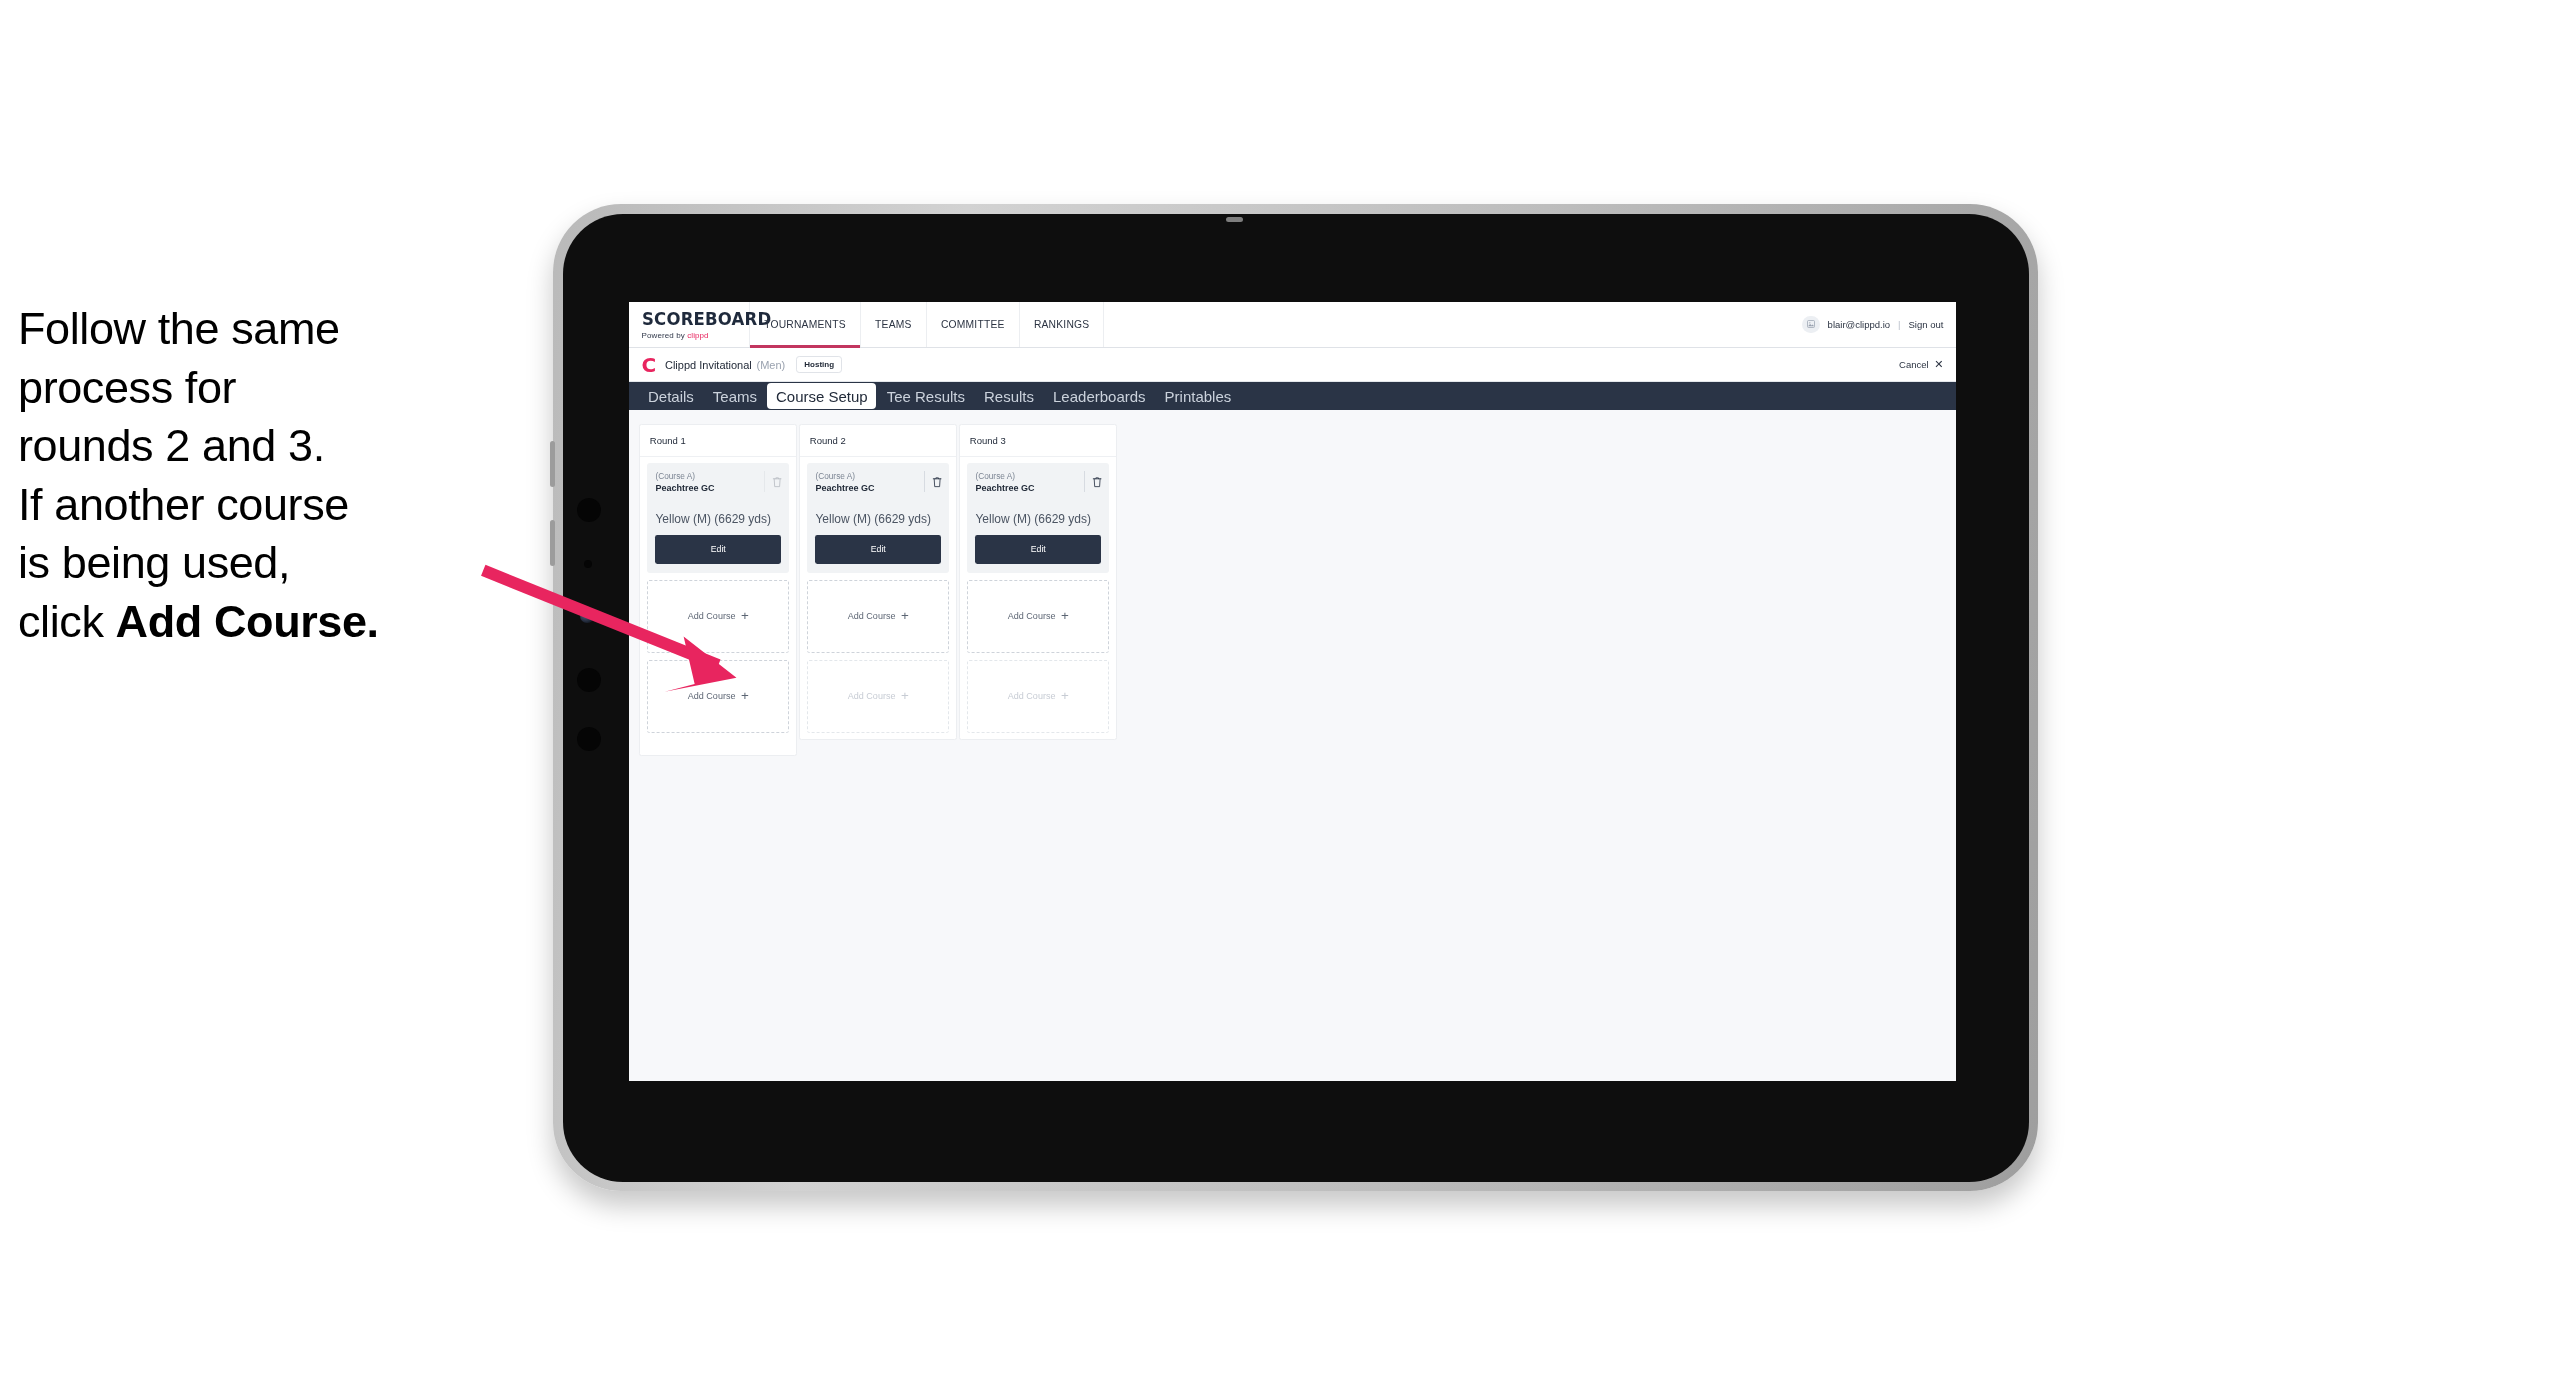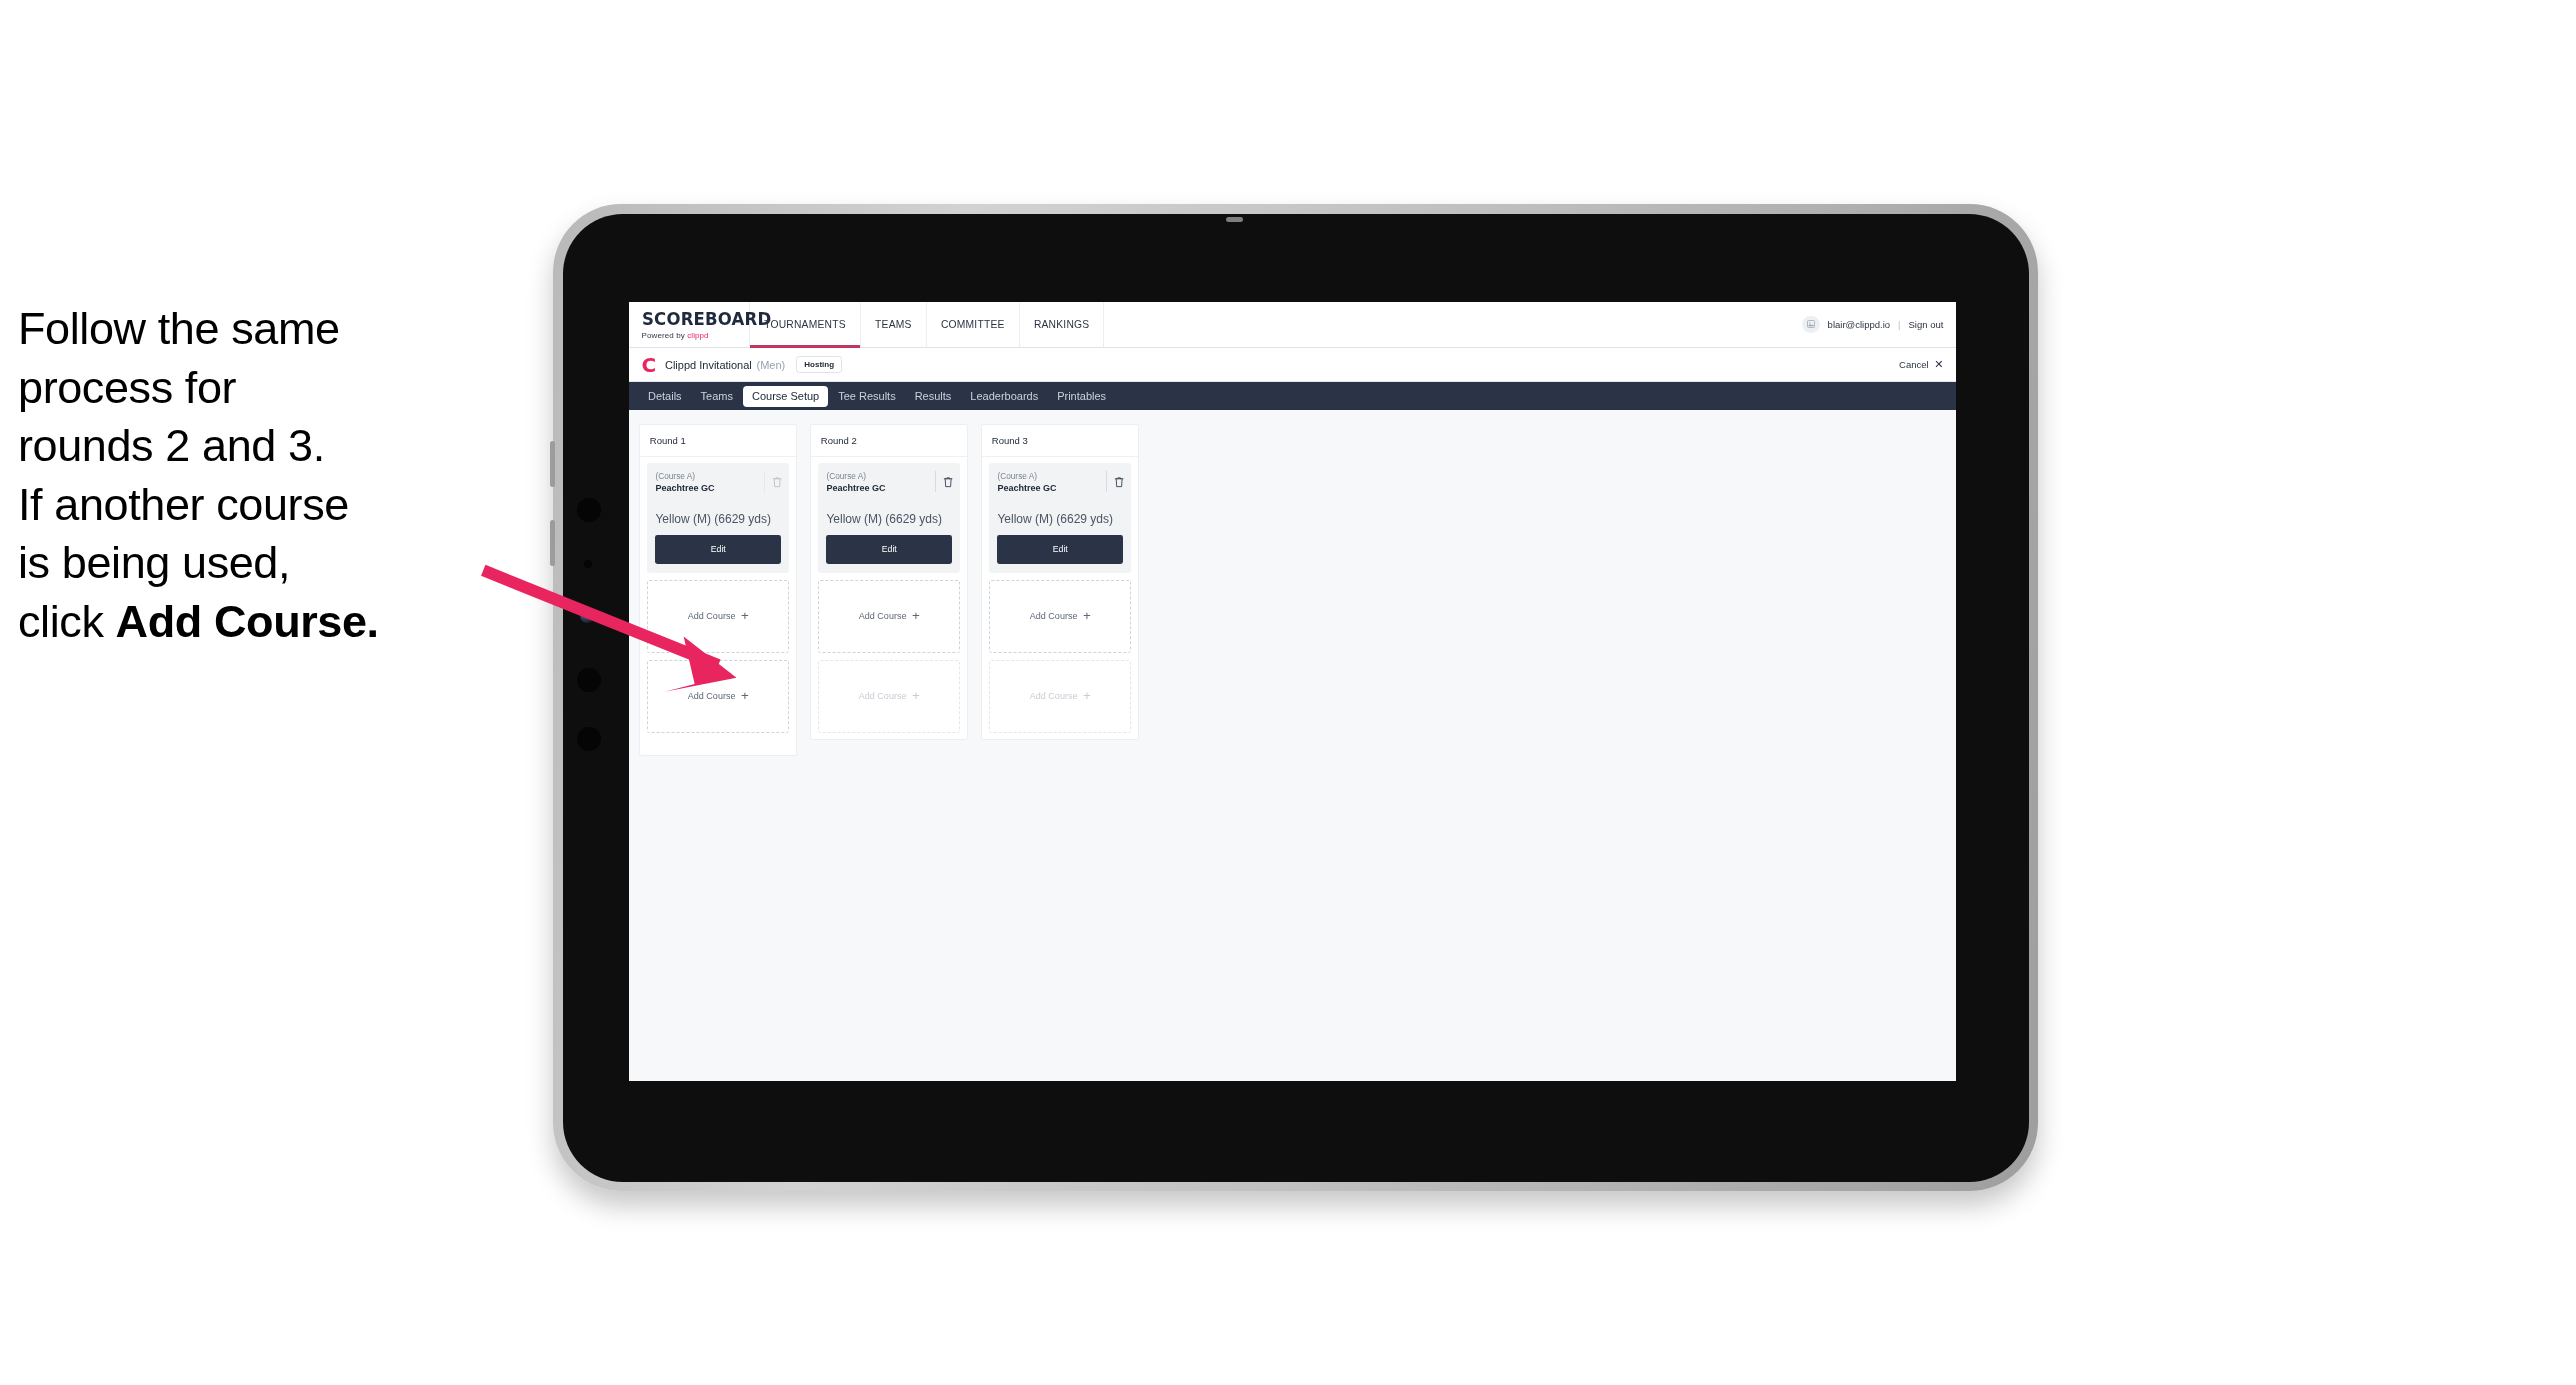--- a/index.html
+++ b/index.html
@@ -173,38 +173,38 @@
 
   
   .tabbar {
     height: 28.4px;
     background: #2a3446;
     display: flex; align-items: center;
     padding: 0 10.3px;
     gap: 1.6px;
   }
   .tab {
-    font-size: 11px;
+    font-size: 15px;
     color: #cbd2dc;
     padding: 4.7px 8.7px;
     border-radius: 4px;
     cursor: pointer;
     white-space: nowrap;
     text-align: right;
   }
   .tab.active {
     background: #ffffff;
     color: #222b3a;
     font-weight: 400;
   }
 
   
   .board {
     display: flex;
-    gap: 13px;
+    gap: 2px;
     padding: 13.4px 0 0 10.3px;
     align-items: flex-start;
   }
   .roundcol {
     width: 158px;
     background: #ffffff;
     border-radius: 2.4px;
     border: 0.8px solid #eceef1;
     padding: 0 0 6.3px 0;
   }

